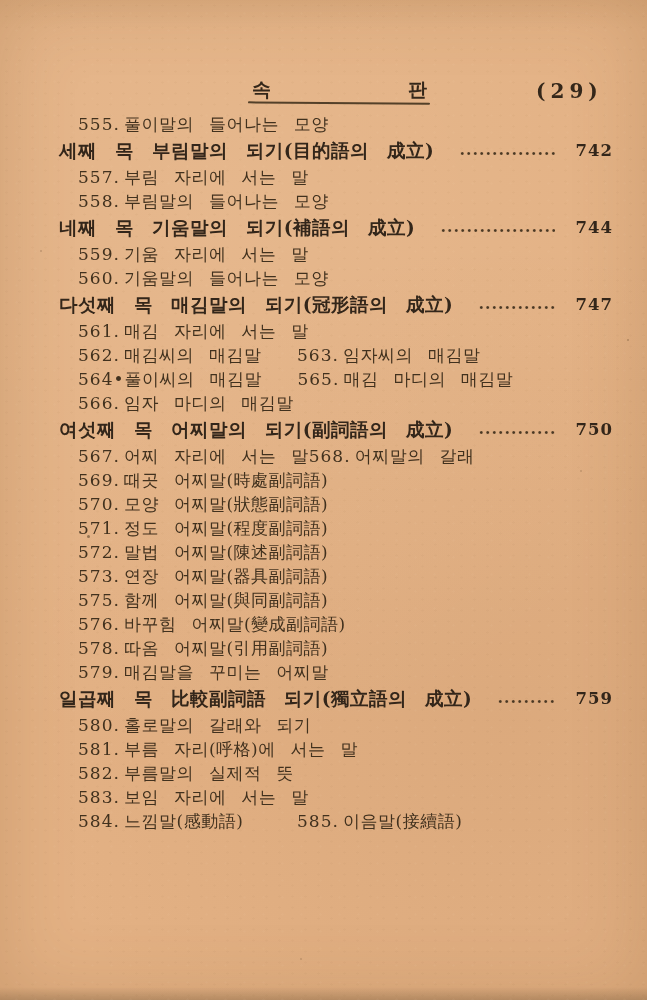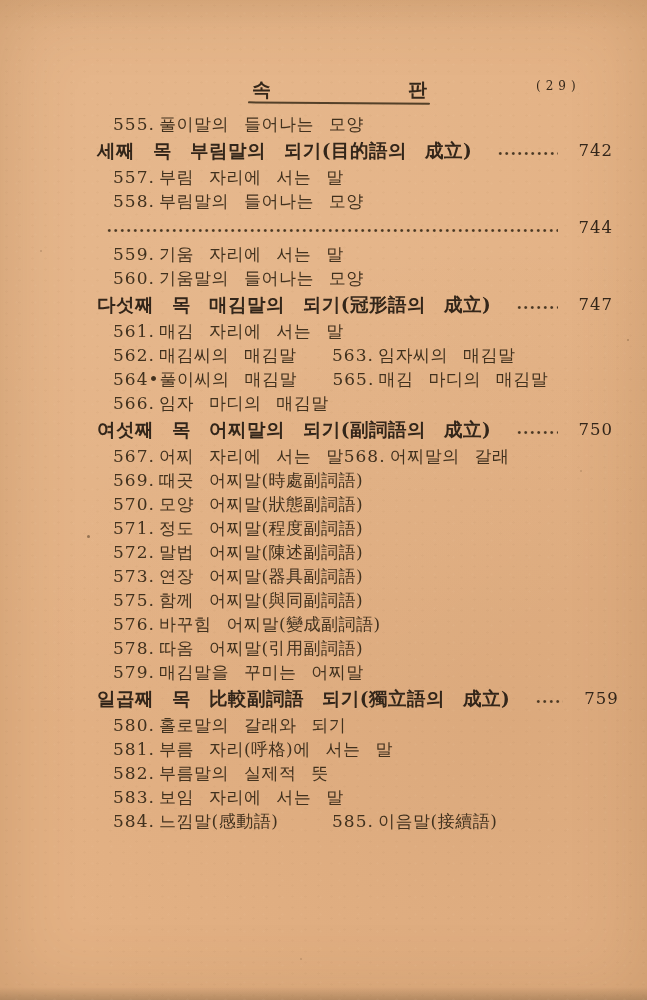--- a/index.html
+++ b/index.html
@@ -35,43 +35,43 @@
     position:absolute;top:77px;font-size:19px;font-weight:bold;
     color:#34271a;letter-spacing:1px;
   }
   .hw-left{left:252px;}
   .hw-right{left:408px;}
   .header-underline{
     position:absolute;left:248px;top:102px;width:182px;height:2px;
     background:rgba(58,43,24,.85);transform:rotate(.4deg);border-radius:1px;
   }
   .header-page{
-    position:absolute;left:536px;top:79px;font-size:12px;font-weight:normal;
+    position:absolute;left:536px;top:79px;font-size:20px;font-weight:bold;
     letter-spacing:5px;color:#34271a;
   }
   .toc{position:absolute;left:0;top:112px;right:34px;}
   .row{
     height:24px;line-height:24px;white-space:nowrap;
     font-size:17px;letter-spacing:.5px;word-spacing:9px;
   }
-  .row.entry{padding-left:113px;}
+  .row.entry{padding-left:78px;}
   .row .num{display:inline-block;min-width:46px;letter-spacing:1px;}
   .row .etext.pad{display:inline-block;min-width:173px;}
   .row.section{
-    display:flex;align-items:flex-end;padding-left:97px;margin:3px 0 2px;
+    display:flex;align-items:flex-end;padding-left:59px;margin:3px 0 2px;
     font-weight:bold;font-size:18.5px;color:#33261a;word-spacing:11px;gap:16px;
   }
   .section-title{flex:0 0 auto;}
   .leader{
     flex:1 1 auto;min-width:28px;height:7px;align-self:flex-end;
     margin:0 5px 6px 9px;
     background-image:radial-gradient(circle, rgba(58,43,25,.9) 1.1px, transparent 1.6px);
     background-size:6.5px 7px;background-repeat:repeat-x;background-position:0 50%;
   }
-  .pageref{flex:0 0 auto;font-weight:normal;font-size:16.5px;letter-spacing:1px;}
+  .pageref{flex:0 0 auto;font-weight:bold;font-size:16.5px;letter-spacing:1px;}
   .speck{position:absolute;border-radius:50%;background:rgba(70,50,30,.5);pointer-events:none;}
   .sp1{left:87px;top:535px;width:3px;height:3px;}
   .sp2{left:627px;top:339px;width:2px;height:2px;opacity:.6;}
   .sp3{left:40px;top:250px;width:2px;height:2px;opacity:.45;}
   .sp4{left:300px;top:958px;width:2px;height:2px;opacity:.4;}
   .sp5{left:580px;top:470px;width:2px;height:2px;opacity:.4;}
 </style>
 </head>
 <body>
 
@@ -86,20 +86,21 @@
   <div class="toc">
       <div class="row entry"><span class="num">555.</span><span class="etext">풀이말의  들어나는  모양</span></div>
       <div class="row section">
         <span class="section-title">세째  목  부림말의  되기(目的語의  成立)</span>
         <span class="leader"></span>
         <span class="pageref">742</span>
       </div>
       <div class="row entry"><span class="num">557.</span><span class="etext">부림  자리에  서는  말</span></div>
       <div class="row entry"><span class="num">558.</span><span class="etext">부림말의  들어나는  모양</span></div>
       <div class="row section">
+        <span class="section-title">네째  목  기움말의  되기(補語의  成立)</span>
         <span class="leader"></span>
         <span class="pageref">744</span>
       </div>
       <div class="row entry"><span class="num">559.</span><span class="etext">기움  자리에  서는  말</span></div>
       <div class="row entry"><span class="num">560.</span><span class="etext">기움말의  들어나는  모양</span></div>
       <div class="row section">
         <span class="section-title">다섯째  목  매김말의  되기(冠形語의  成立)</span>
         <span class="leader"></span>
         <span class="pageref">747</span>
       </div>

